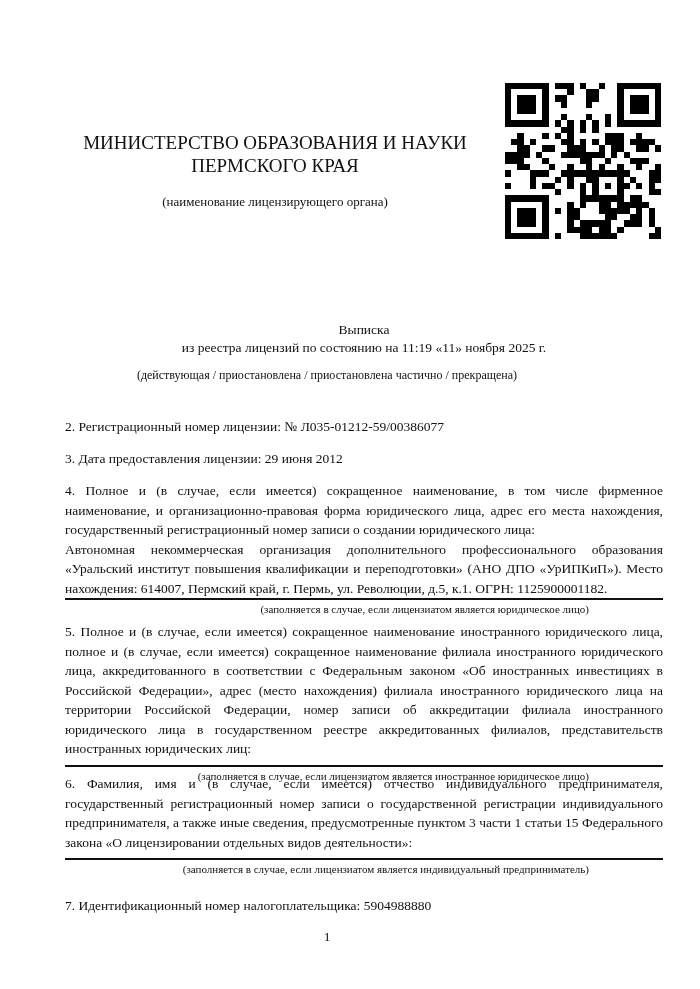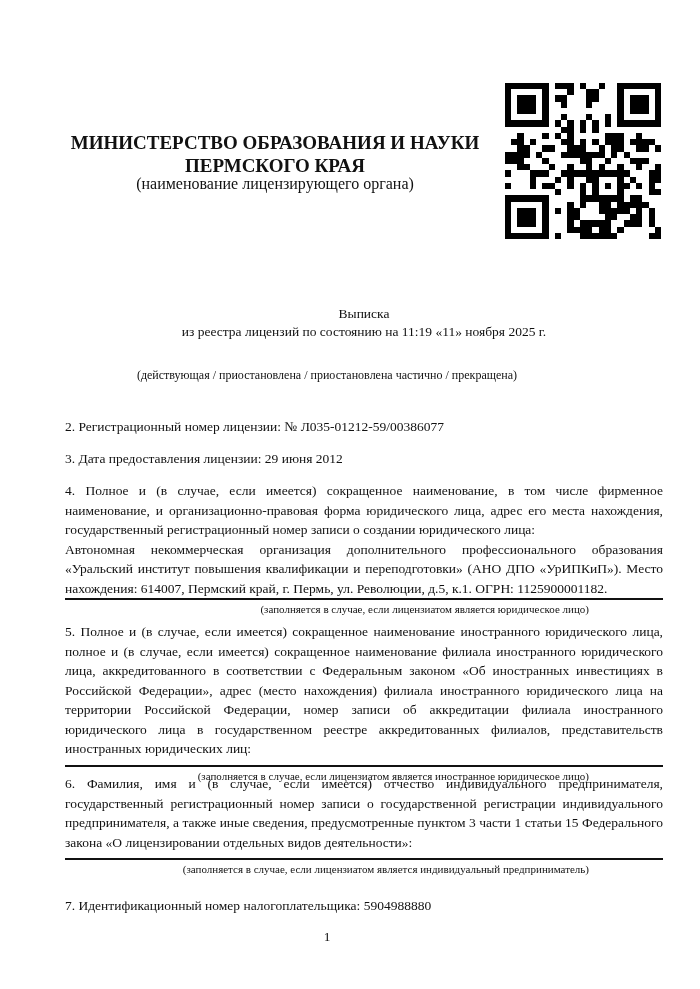--- a/index.html
+++ b/index.html
@@ -8,22 +8,22 @@
     width:700px;height:989px;
     background:#ffffff;
     margin:0 auto;
     font-family:"Liberation Serif","DejaVu Serif",serif;
     font-size:13.5px;line-height:19.5px;color:#111;
     overflow:hidden;
   }
   .sec{position:absolute;left:65px;width:598px;}
   .just{text-align:justify;}
   .ministry{width:420px;text-align:center;}
-  .ministry-name{font-size:19px;font-weight:bold;line-height:23px;white-space:nowrap;}
-  .ministry-cap{font-size:16px;line-height:14px;margin-top:0;}
+  .ministry-name{font-size:19px;font-weight:normal;line-height:23px;white-space:nowrap;}
+  .ministry-cap{font-size:13px;line-height:14px;margin-top:18px;}
   .title-block{text-align:center;line-height:18px;}
   .field-line{border-top:2px solid #111;height:0;width:598px;}
   .field-cap{width:524px;text-align:right;font-size:11px;line-height:15px;margin-top:2px;}
   .cap-narrow{width:524px;text-align:center;font-size:12px;line-height:15px;}
   .qr{
     position:absolute;left:505px;top:83px;width:156px;height:156px;
     background:#fff;
   }
   .qr svg{display:block;width:100%;height:100%;shape-rendering:crispEdges;}
   .footer{position:absolute;left:65px;top:927px;width:524px;text-align:center;}
@@ -40,21 +40,21 @@
         <path d="M0 0h1v1h-1zM1 0h1v1h-1zM2 0h1v1h-1zM3 0h1v1h-1zM4 0h1v1h-1zM5 0h1v1h-1zM6 0h1v1h-1zM8 0h1v1h-1zM9 0h1v1h-1zM10 0h1v1h-1zM12 0h1v1h-1zM15 0h1v1h-1zM18 0h1v1h-1zM19 0h1v1h-1zM20 0h1v1h-1zM21 0h1v1h-1zM22 0h1v1h-1zM23 0h1v1h-1zM24 0h1v1h-1zM0 1h1v1h-1zM6 1h1v1h-1zM10 1h1v1h-1zM13 1h1v1h-1zM14 1h1v1h-1zM18 1h1v1h-1zM24 1h1v1h-1zM0 2h1v1h-1zM2 2h1v1h-1zM3 2h1v1h-1zM4 2h1v1h-1zM6 2h1v1h-1zM8 2h1v1h-1zM9 2h1v1h-1zM13 2h1v1h-1zM14 2h1v1h-1zM18 2h1v1h-1zM20 2h1v1h-1zM21 2h1v1h-1zM22 2h1v1h-1zM24 2h1v1h-1zM0 3h1v1h-1zM2 3h1v1h-1zM3 3h1v1h-1zM4 3h1v1h-1zM6 3h1v1h-1zM9 3h1v1h-1zM13 3h1v1h-1zM18 3h1v1h-1zM20 3h1v1h-1zM21 3h1v1h-1zM22 3h1v1h-1zM24 3h1v1h-1zM0 4h1v1h-1zM2 4h1v1h-1zM3 4h1v1h-1zM4 4h1v1h-1zM6 4h1v1h-1zM18 4h1v1h-1zM20 4h1v1h-1zM21 4h1v1h-1zM22 4h1v1h-1zM24 4h1v1h-1zM0 5h1v1h-1zM6 5h1v1h-1zM9 5h1v1h-1zM13 5h1v1h-1zM16 5h1v1h-1zM18 5h1v1h-1zM24 5h1v1h-1zM0 6h1v1h-1zM1 6h1v1h-1zM2 6h1v1h-1zM3 6h1v1h-1zM4 6h1v1h-1zM5 6h1v1h-1zM6 6h1v1h-1zM8 6h1v1h-1zM10 6h1v1h-1zM12 6h1v1h-1zM14 6h1v1h-1zM16 6h1v1h-1zM18 6h1v1h-1zM19 6h1v1h-1zM20 6h1v1h-1zM21 6h1v1h-1zM22 6h1v1h-1zM23 6h1v1h-1zM24 6h1v1h-1zM9 7h1v1h-1zM10 7h1v1h-1zM12 7h1v1h-1zM14 7h1v1h-1zM2 8h1v1h-1zM6 8h1v1h-1zM8 8h1v1h-1zM10 8h1v1h-1zM16 8h1v1h-1zM17 8h1v1h-1zM18 8h1v1h-1zM21 8h1v1h-1zM1 9h1v1h-1zM2 9h1v1h-1zM4 9h1v1h-1zM9 9h1v1h-1zM10 9h1v1h-1zM12 9h1v1h-1zM14 9h1v1h-1zM16 9h1v1h-1zM17 9h1v1h-1zM18 9h1v1h-1zM20 9h1v1h-1zM21 9h1v1h-1zM22 9h1v1h-1zM23 9h1v1h-1zM2 10h1v1h-1zM3 10h1v1h-1zM6 10h1v1h-1zM7 10h1v1h-1zM10 10h1v1h-1zM11 10h1v1h-1zM12 10h1v1h-1zM15 10h1v1h-1zM17 10h1v1h-1zM18 10h1v1h-1zM21 10h1v1h-1zM22 10h1v1h-1zM24 10h1v1h-1zM0 11h1v1h-1zM1 11h1v1h-1zM2 11h1v1h-1zM3 11h1v1h-1zM5 11h1v1h-1zM9 11h1v1h-1zM10 11h1v1h-1zM11 11h1v1h-1zM12 11h1v1h-1zM13 11h1v1h-1zM14 11h1v1h-1zM15 11h1v1h-1zM17 11h1v1h-1zM19 11h1v1h-1zM0 12h1v1h-1zM1 12h1v1h-1zM2 12h1v1h-1zM6 12h1v1h-1zM12 12h1v1h-1zM13 12h1v1h-1zM16 12h1v1h-1zM20 12h1v1h-1zM21 12h1v1h-1zM22 12h1v1h-1zM2 13h1v1h-1zM3 13h1v1h-1zM7 13h1v1h-1zM10 13h1v1h-1zM13 13h1v1h-1zM15 13h1v1h-1zM18 13h1v1h-1zM21 13h1v1h-1zM24 13h1v1h-1zM0 14h1v1h-1zM4 14h1v1h-1zM5 14h1v1h-1zM6 14h1v1h-1zM9 14h1v1h-1zM10 14h1v1h-1zM11 14h1v1h-1zM12 14h1v1h-1zM13 14h1v1h-1zM14 14h1v1h-1zM15 14h1v1h-1zM16 14h1v1h-1zM17 14h1v1h-1zM18 14h1v1h-1zM19 14h1v1h-1zM23 14h1v1h-1zM24 14h1v1h-1zM4 15h1v1h-1zM8 15h1v1h-1zM10 15h1v1h-1zM13 15h1v1h-1zM14 15h1v1h-1zM18 15h1v1h-1zM20 15h1v1h-1zM23 15h1v1h-1zM24 15h1v1h-1zM0 16h1v1h-1zM4 16h1v1h-1zM6 16h1v1h-1zM7 16h1v1h-1zM10 16h1v1h-1zM12 16h1v1h-1zM14 16h1v1h-1zM16 16h1v1h-1zM18 16h1v1h-1zM19 16h1v1h-1zM21 16h1v1h-1zM23 16h1v1h-1zM8 17h1v1h-1zM12 17h1v1h-1zM14 17h1v1h-1zM18 17h1v1h-1zM23 17h1v1h-1zM24 17h1v1h-1zM0 18h1v1h-1zM1 18h1v1h-1zM2 18h1v1h-1zM3 18h1v1h-1zM4 18h1v1h-1zM5 18h1v1h-1zM6 18h1v1h-1zM12 18h1v1h-1zM13 18h1v1h-1zM14 18h1v1h-1zM15 18h1v1h-1zM16 18h1v1h-1zM17 18h1v1h-1zM18 18h1v1h-1zM20 18h1v1h-1zM21 18h1v1h-1zM0 19h1v1h-1zM6 19h1v1h-1zM10 19h1v1h-1zM12 19h1v1h-1zM15 19h1v1h-1zM16 19h1v1h-1zM18 19h1v1h-1zM19 19h1v1h-1zM20 19h1v1h-1zM21 19h1v1h-1zM22 19h1v1h-1zM0 20h1v1h-1zM2 20h1v1h-1zM3 20h1v1h-1zM4 20h1v1h-1zM6 20h1v1h-1zM8 20h1v1h-1zM10 20h1v1h-1zM11 20h1v1h-1zM15 20h1v1h-1zM16 20h1v1h-1zM17 20h1v1h-1zM18 20h1v1h-1zM19 20h1v1h-1zM21 20h1v1h-1zM23 20h1v1h-1zM0 21h1v1h-1zM2 21h1v1h-1zM3 21h1v1h-1zM4 21h1v1h-1zM6 21h1v1h-1zM10 21h1v1h-1zM11 21h1v1h-1zM16 21h1v1h-1zM17 21h1v1h-1zM20 21h1v1h-1zM21 21h1v1h-1zM23 21h1v1h-1zM0 22h1v1h-1zM2 22h1v1h-1zM3 22h1v1h-1zM4 22h1v1h-1zM6 22h1v1h-1zM10 22h1v1h-1zM12 22h1v1h-1zM13 22h1v1h-1zM14 22h1v1h-1zM15 22h1v1h-1zM16 22h1v1h-1zM19 22h1v1h-1zM20 22h1v1h-1zM21 22h1v1h-1zM23 22h1v1h-1zM0 23h1v1h-1zM6 23h1v1h-1zM10 23h1v1h-1zM11 23h1v1h-1zM12 23h1v1h-1zM13 23h1v1h-1zM15 23h1v1h-1zM16 23h1v1h-1zM18 23h1v1h-1zM24 23h1v1h-1zM0 24h1v1h-1zM1 24h1v1h-1zM2 24h1v1h-1zM3 24h1v1h-1zM4 24h1v1h-1zM5 24h1v1h-1zM6 24h1v1h-1zM8 24h1v1h-1zM12 24h1v1h-1zM13 24h1v1h-1zM14 24h1v1h-1zM15 24h1v1h-1zM16 24h1v1h-1zM17 24h1v1h-1zM23 24h1v1h-1zM24 24h1v1h-1z" fill="#000000"></path>
       </svg>
     </div>
 
   <div class="sec ministry" style="top:131px">
     <div class="ministry-name">МИНИСТЕРСТВО ОБРАЗОВАНИЯ И НАУКИ</div>
     <div class="ministry-name">ПЕРМСКОГО КРАЯ</div>
     <div class="ministry-cap">(наименование лицензирующего органа)</div>
   </div>
 
-  <div class="sec title-block" style="top:305px">
+  <div class="sec title-block" style="top:321px">
     <div>Выписка</div>
     <div>из реестра лицензий по состоянию на 11:19 «11» ноября 2025 г.</div>
   </div>
 
   <div class="sec" style="top:368px">
     <div class="cap-narrow">(действующая / приостановлена / приостановлена частично / прекращена)</div>
   </div>
 
   <div class="sec" style="top:417px">2. Регистрационный номер лицензии: № Л035-01212-59/00386077</div>
 

